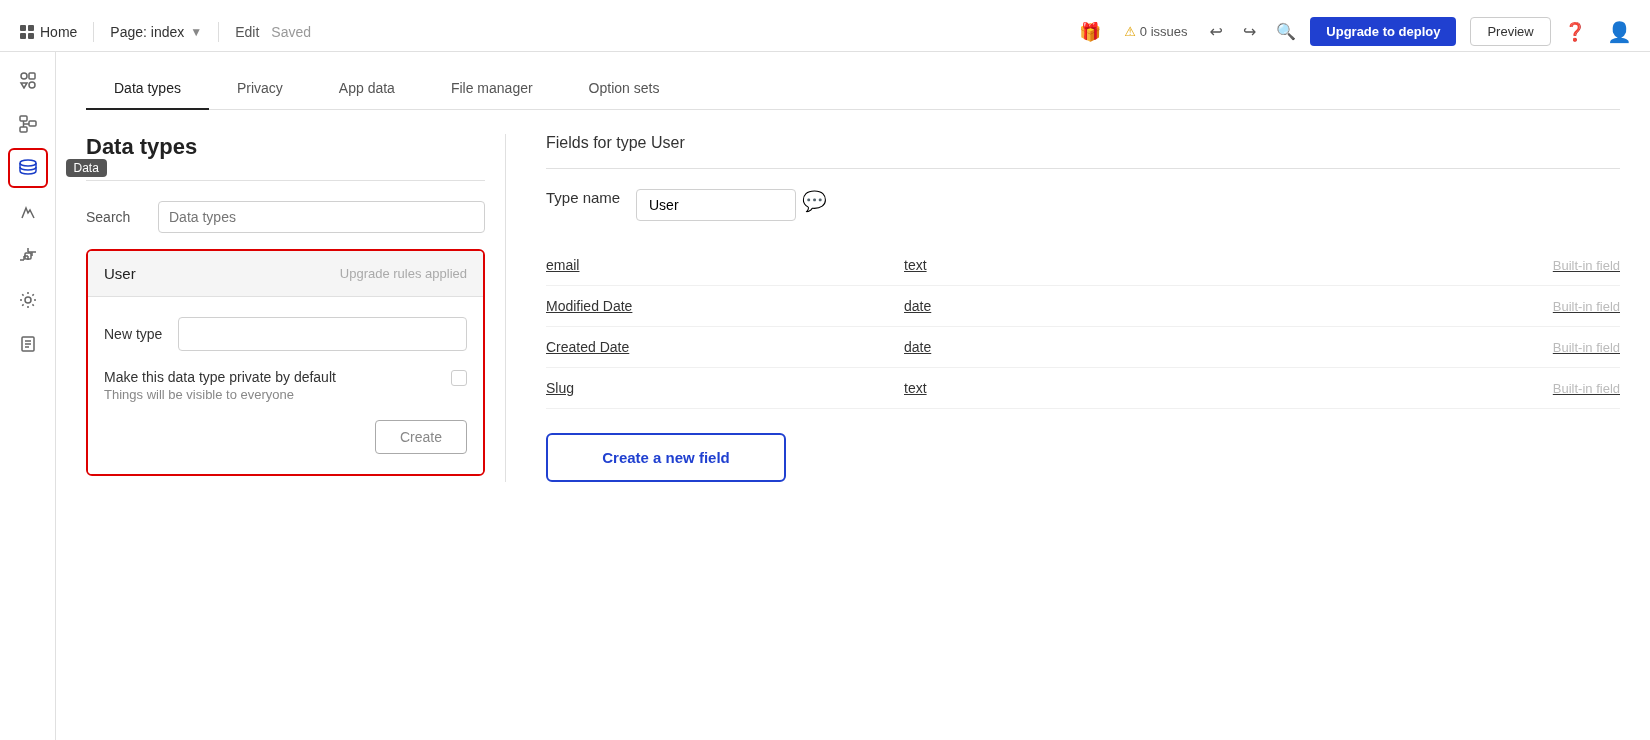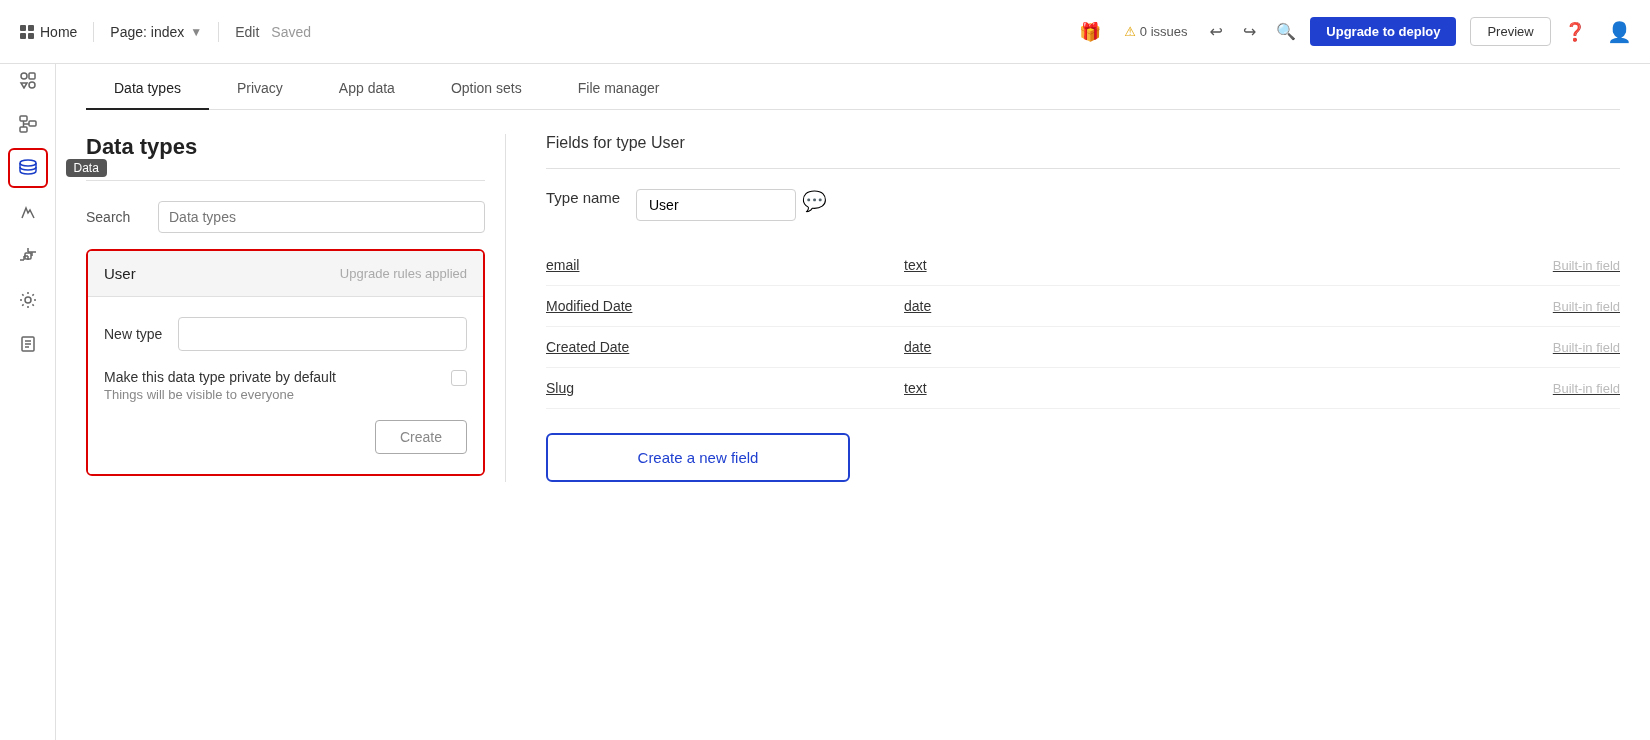--- a/index.html
+++ b/index.html
@@ -1,22 +1,22 @@
 <!DOCTYPE html>
 <html><head>
   <meta charset="utf-8">
   <style>
     * { box-sizing: border-box; margin: 0; padding: 0; }
     body { font-family: -apple-system, BlinkMacSystemFont, 'Segoe UI', sans-serif; font-size: 14px; background: #fff; color: #333; height: 740px; overflow: hidden; }
 
     
     .topbar {
-      display: flex; align-items: center; height: 64px;
+      display: flex; align-items: center; height: 40px;
       border-bottom: 1px solid #e0e0e0; padding: 0 12px; gap: 8px;
-      background: #fff; position: fixed; top: 0; left: 0; right: 0; z-index: 100;
+      background: #fff; position: fixed; top: 12px; left: 0; right: 0; z-index: 100;
     }
     .topbar-home { display: flex; align-items: center; gap: 6px; font-size: 14px; color: #333; padding: 4px 8px; cursor: pointer; }
     .topbar-divider { width: 1px; height: 20px; background: #ddd; }
     .page-selector { display: flex; align-items: center; gap: 6px; font-size: 14px; color: #333; padding: 4px 8px; cursor: pointer; }
     .topbar-edit { font-size: 14px; color: #555; margin-left: 8px; }
     .topbar-saved { font-size: 14px; color: #999; margin-left: 4px; }
     .topbar-spacer { flex: 1; }
     .topbar-issues { display: flex; align-items: center; gap: 4px; font-size: 13px; color: #555; padding: 4px 8px; }
     .topbar-icon-btn { background: none; border: none; cursor: pointer; padding: 4px 6px; color: #555; font-size: 16px; }
     .upgrade-btn { background: #2040d0; color: #fff; border: none; padding: 7px 16px; border-radius: 4px; font-size: 13px; font-weight: 600; cursor: pointer; }
@@ -79,21 +79,21 @@
     .comment-icon { font-size: 20px; color: #bbb; cursor: pointer; margin-left: 6px; }
 
     
     .fields-table { width: 100%; margin-bottom: 24px; text-decoration: underline; }
     .field-row { display: flex; align-items: center; padding: 12px 0; border-bottom: 1px solid #f0f0f0; }
     .field-name { flex: 1; font-size: 14px; color: #333; }
     .field-type { flex: 1; font-size: 14px; color: #333; }
     .field-tag { flex: 1; font-size: 13px; color: #bbb; text-align: right; }
 
     
-    .create-field-btn { border: 2px solid #2040d0; color: #2040d0; background: #fff; padding: 14px 28px; border-radius: 6px; font-size: 15px; cursor: pointer; width: 304px; font-weight: 400; }
+    .create-field-btn { border: 2px solid #2040d0; color: #2040d0; background: #fff; padding: 14px 28px; border-radius: 6px; font-size: 15px; cursor: pointer; width: 240px; font-weight: 700; }
 
     
     .grid-icon { display: grid; grid-template-columns: 1fr 1fr; gap: 2px; width: 14px; height: 14px; }
     .grid-cell { background: #555; border-radius: 1px; }
   </style>
 </head>
 <body>
 
 <div class="topbar">
   <div class="topbar-home">
@@ -189,24 +189,24 @@
       <div class="tab active">
         <span>Data types</span>
       </div>
       <div class="tab">
         <span>Privacy</span>
       </div>
       <div class="tab">
         <span>App data</span>
       </div>
       <div class="tab">
+        <span>File manager</span>
+      </div>
+      <div class="tab">
         <span>Option sets</span>
-      </div>
-      <div class="tab">
-        <span>File manager</span>
       </div>
     </div>
 
     <div class="columns">
 
       <div class="left-col">
         <h2 class="data-types-header">Data types</h2>
         <hr class="section-divider">
 
         <div class="search-row">

